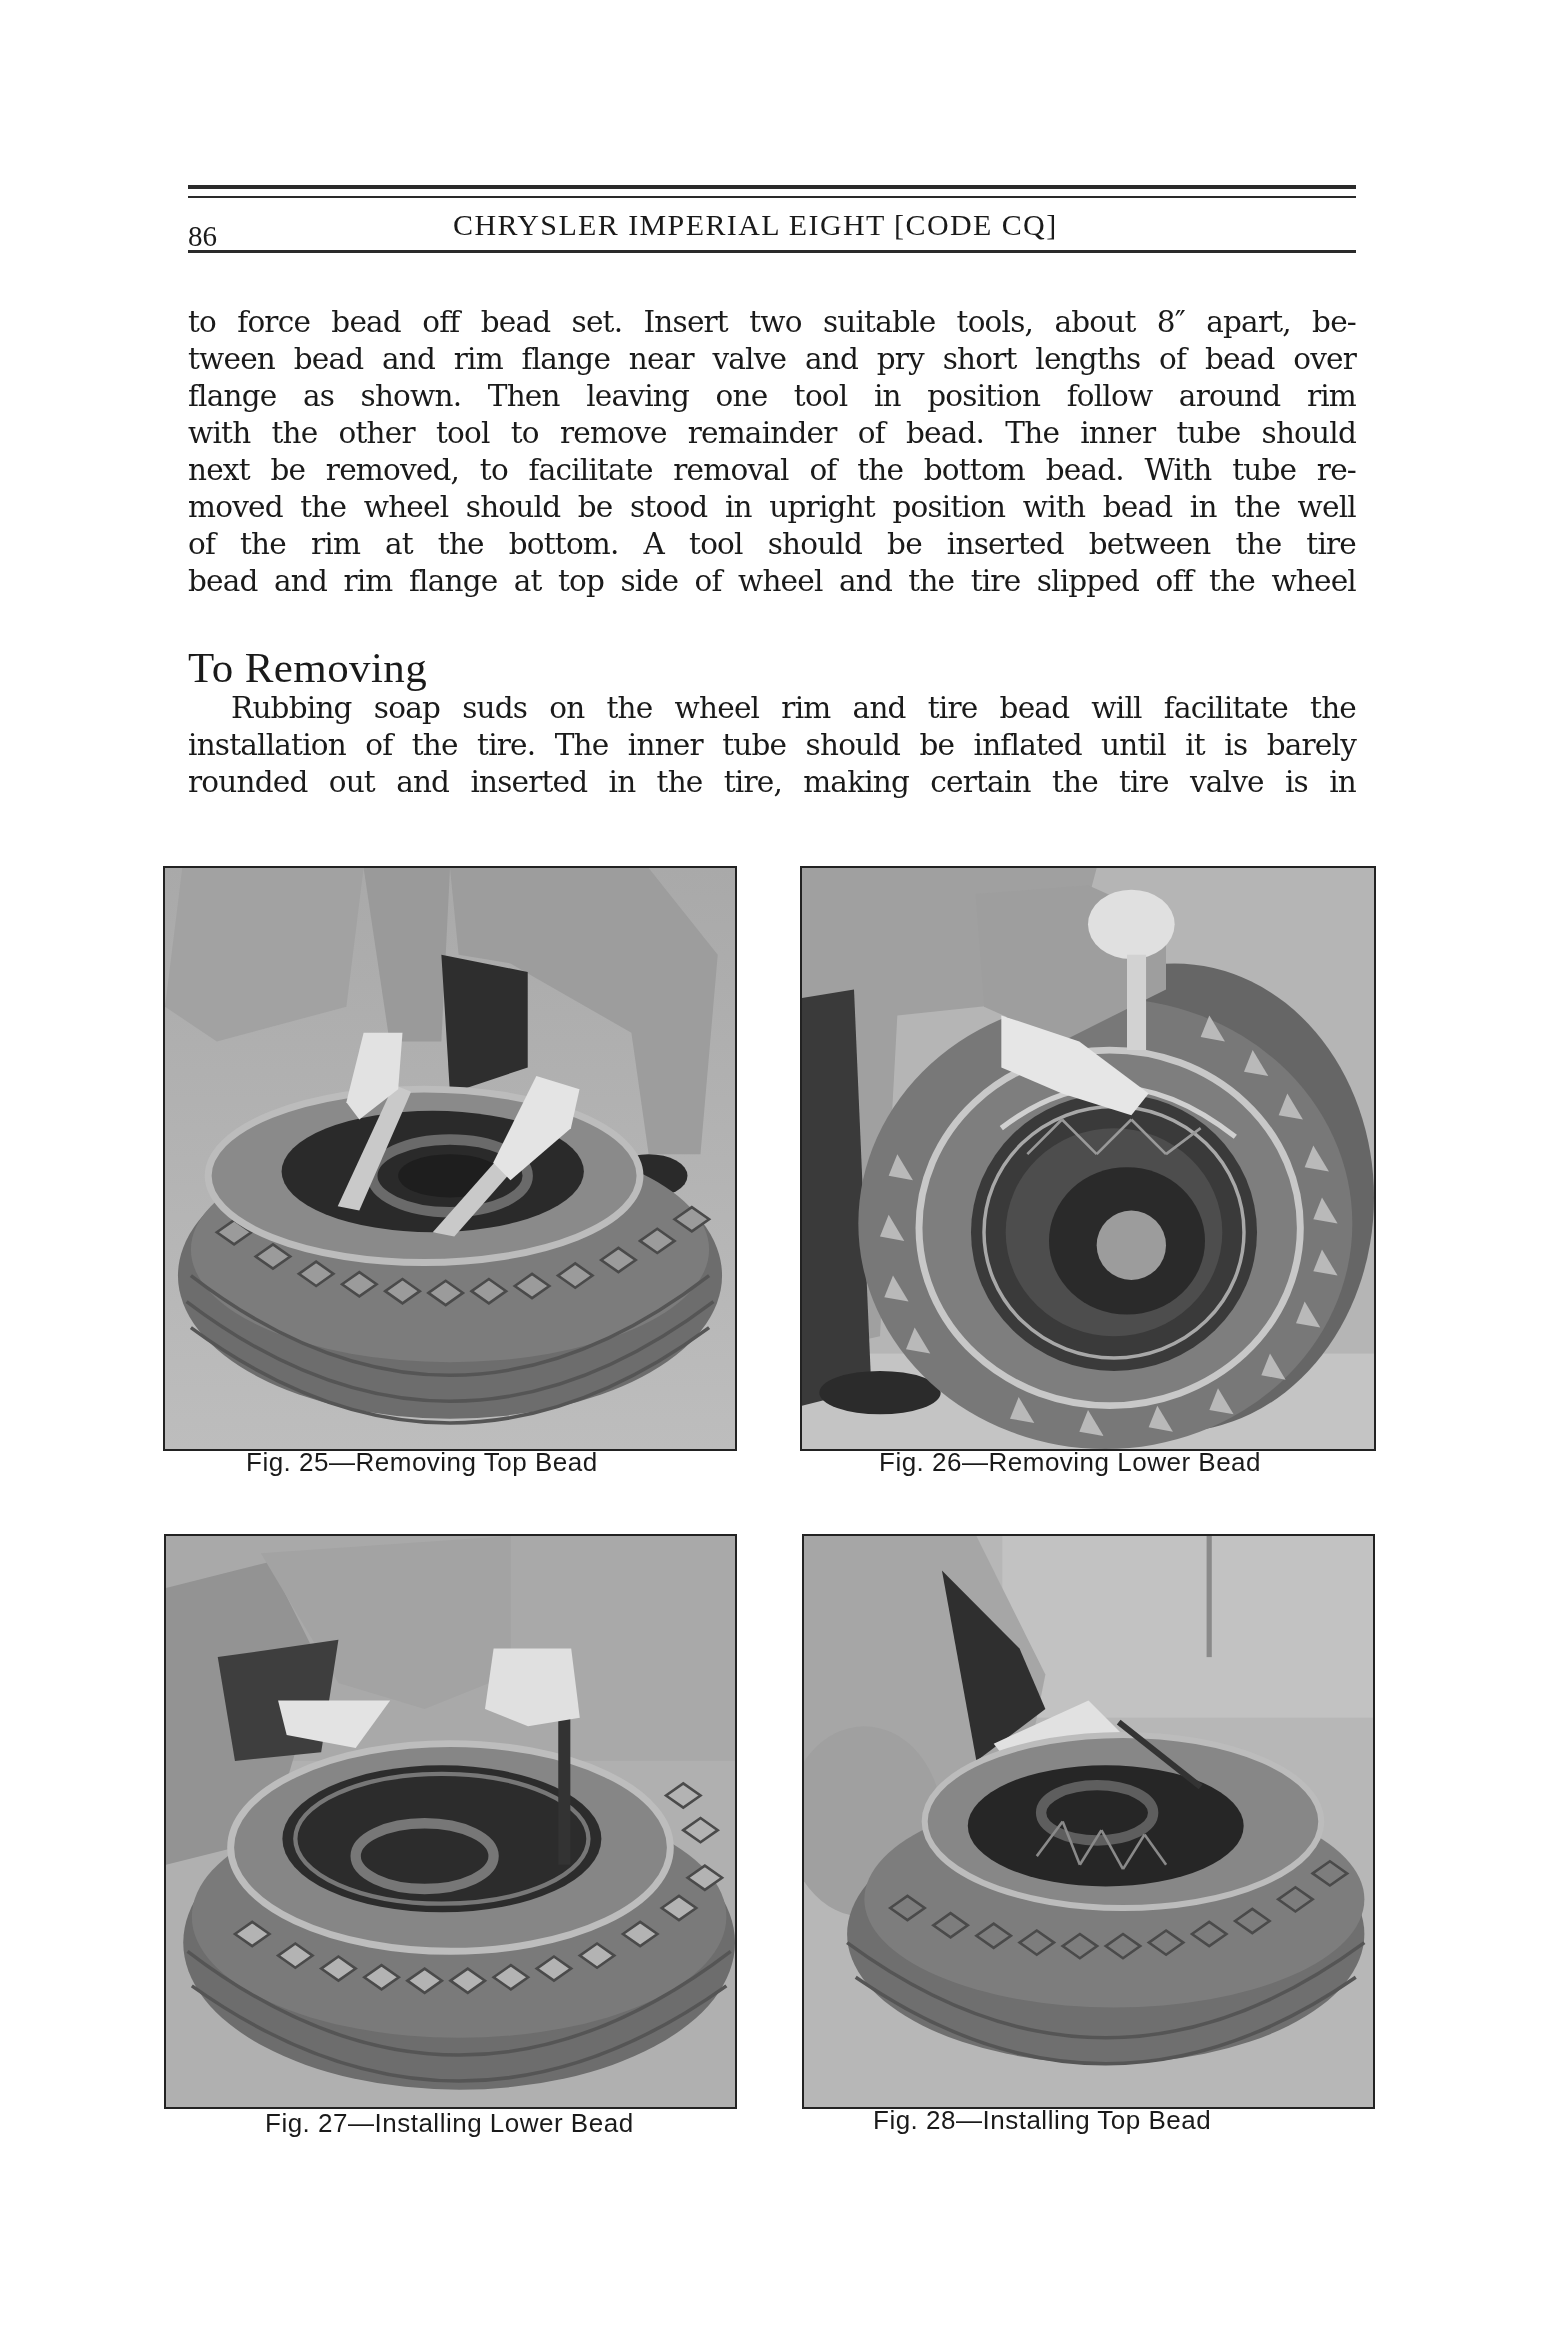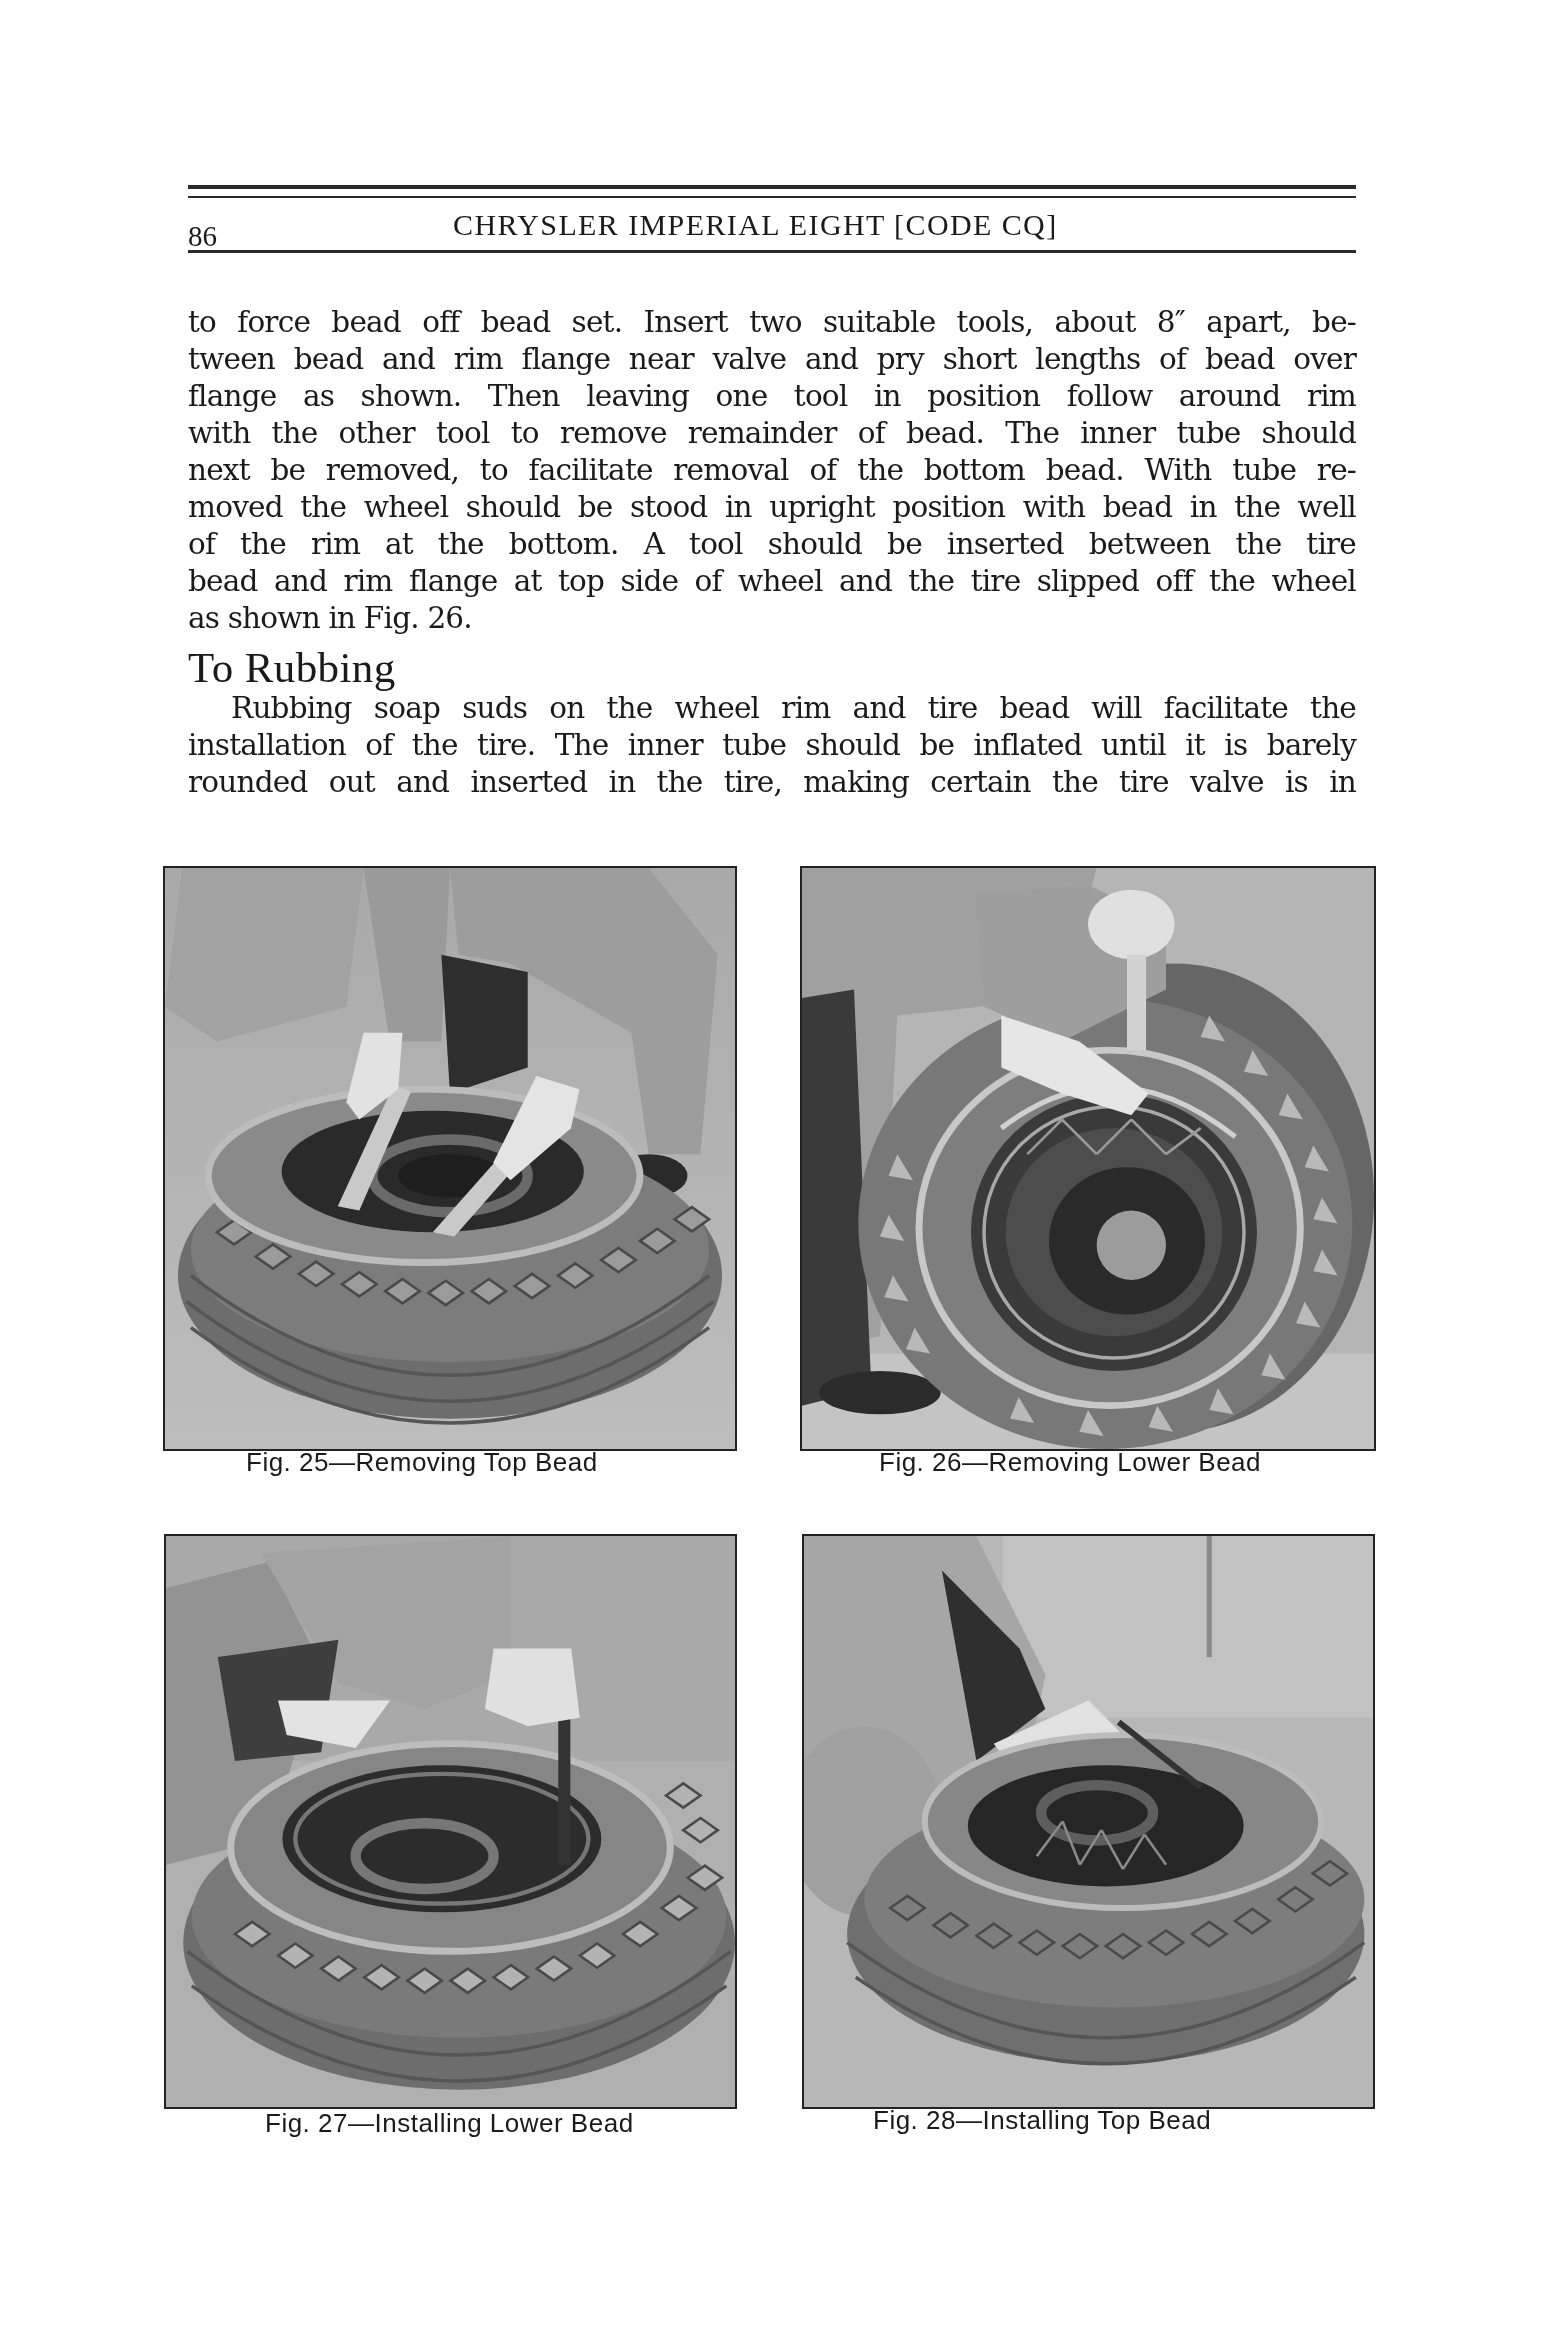--- a/index.html
+++ b/index.html
@@ -47,24 +47,23 @@
 
 <div id="para-1" class="para">
   <span class="line">to force bead off bead set. Insert two suitable tools, about 8″ apart, be-</span>
   <span class="line">tween bead and rim flange near valve and pry short lengths of bead over</span>
   <span class="line">flange as shown. Then leaving one tool in position follow around rim</span>
   <span class="line">with the other tool to remove remainder of bead. The inner tube should</span>
   <span class="line">next be removed, to facilitate removal of the bottom bead. With tube re-</span>
   <span class="line">moved the wheel should be stood in upright position with bead in the well</span>
   <span class="line">of the rim at the bottom. A tool should be inserted between the tire</span>
   <span class="line">bead and rim flange at top side of wheel and the tire slipped off the wheel</span>
-  <span class="line last">as shown in Fig. 26.</span>
-</div>
-
-<div id="section-heading" class="abs">To Rubbing</div>
+</div>
+
+<div id="section-heading" class="abs">To Removing</div>
 
 <div id="para-2" class="para">
   <span class="line indent">Rubbing soap suds on the wheel rim and tire bead will facilitate the</span>
   <span class="line">installation of the tire. The inner tube should be inflated until it is barely</span>
   <span class="line">rounded out and inserted in the tire, making certain the tire valve is in</span>
 </div>
 
 <div id="fig-25" class="photo">
   <svg viewBox="0 0 660 670" preserveAspectRatio="none">
     <defs>

